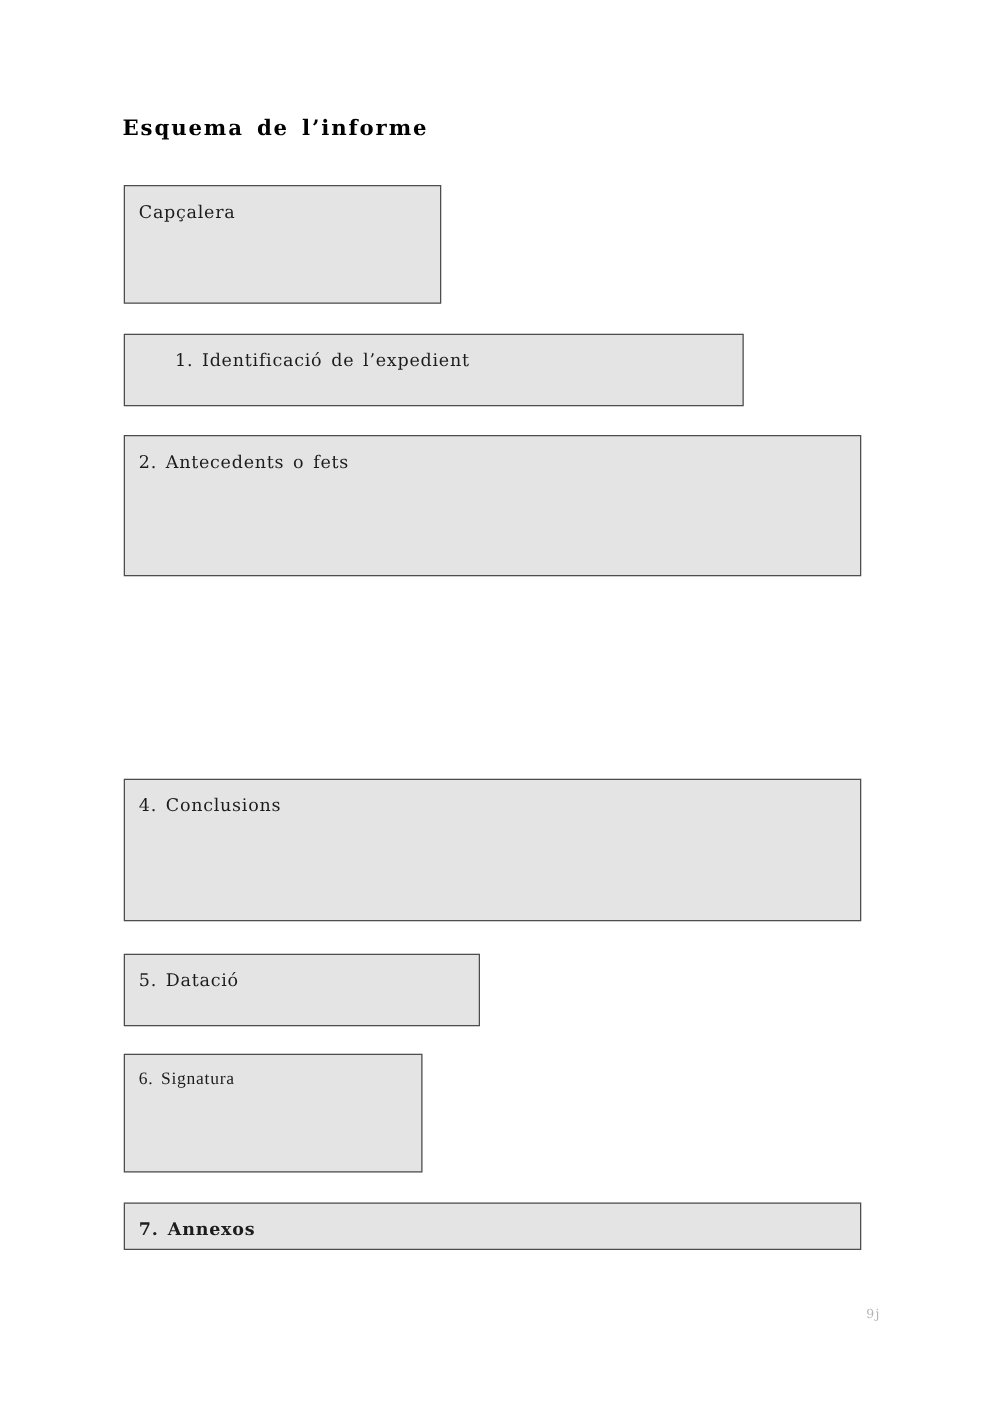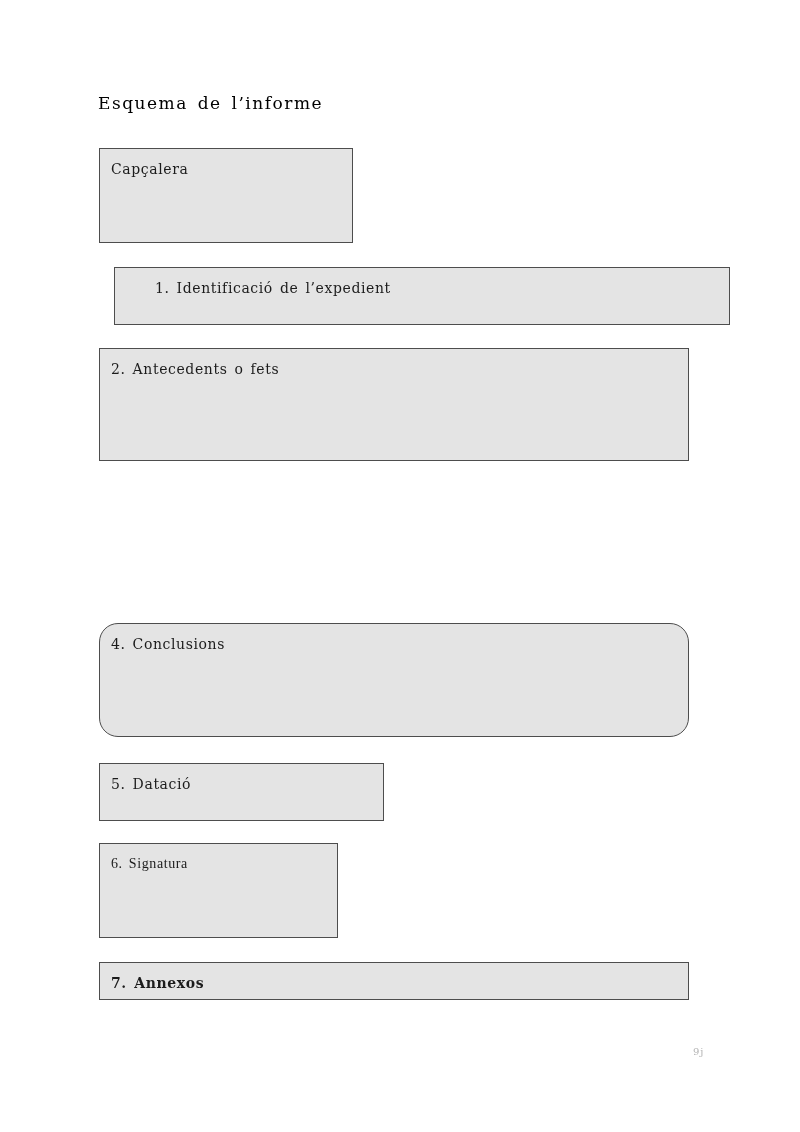--- a/index.html
+++ b/index.html
@@ -19,45 +19,45 @@
   }
   .page{
     position:relative;
     width:800px;height:1132px;
     background:#ffffff;
   }
   .page-title{
     position:absolute;
     left:98px;top:93px;
     font-size:17px;
-    font-weight:normal;
+    font-weight:bold;
     letter-spacing:1.5px;
     word-spacing:3px;
     color:#000000;
     text-align:center;
   }
   .schema-box{
     position:absolute;
     background:var(--box-fill);
     border:1px solid var(--box-border);
     padding:10px 0 0 11px;
   }
   .schema-box .label{
     font-size:14px;
     letter-spacing:0.6px;
     word-spacing:2px;
     color:var(--text);
     white-space:nowrap;
   }
   
   .b0{left:99px;top:148px;width:254px;height:95px;}
-  .b1{left:114px;top:267px;width:616px;height:58px;padding-left:40px;}
+  .b1{left:99px;top:267px;width:496px;height:58px;padding-left:40px;}
   .b2{left:99px;top:348px;width:590px;height:113px;}
   .b3{left:99px;top:487px;width:590px;height:111px;}
-  .b4{left:99px;top:623px;width:590px;height:114px;border-radius:19px;}
+  .b4{left:99px;top:623px;width:590px;height:114px;}
   .b5{left:99px;top:763px;width:285px;height:58px;}
   .b6{left:99px;top:843px;width:239px;height:95px;font-family:Liberation Serif, serif;}
   .b7{left:99px;top:962px;width:590px;height:38px;font-weight:bold;}
   .page-mark{
     position:absolute;
     left:693px;top:1046px;
     font-size:10px;
     color:var(--faint);
     letter-spacing:1px;
   }

